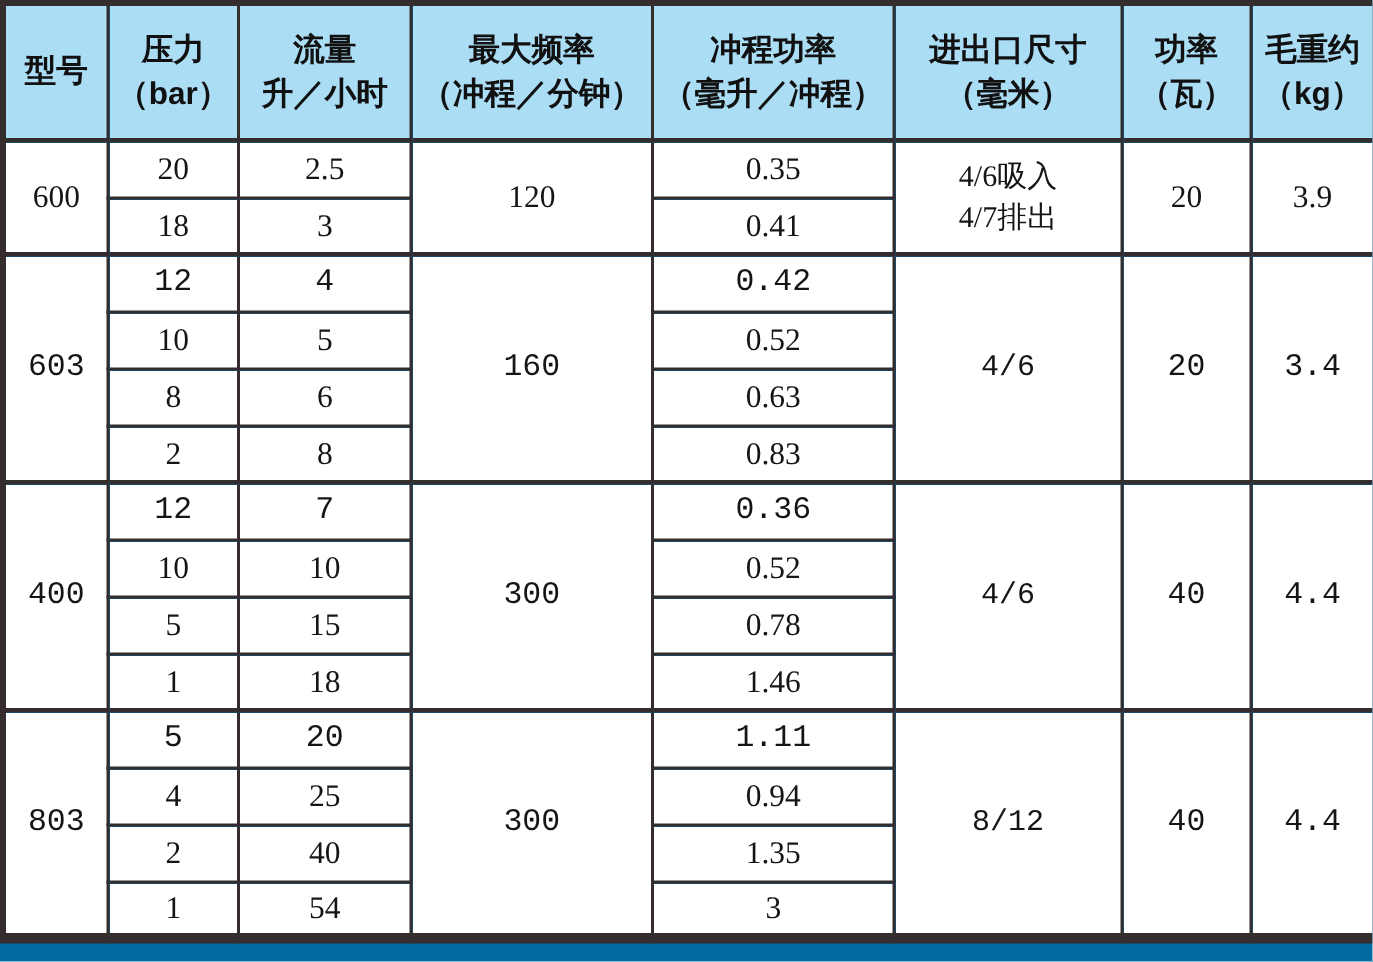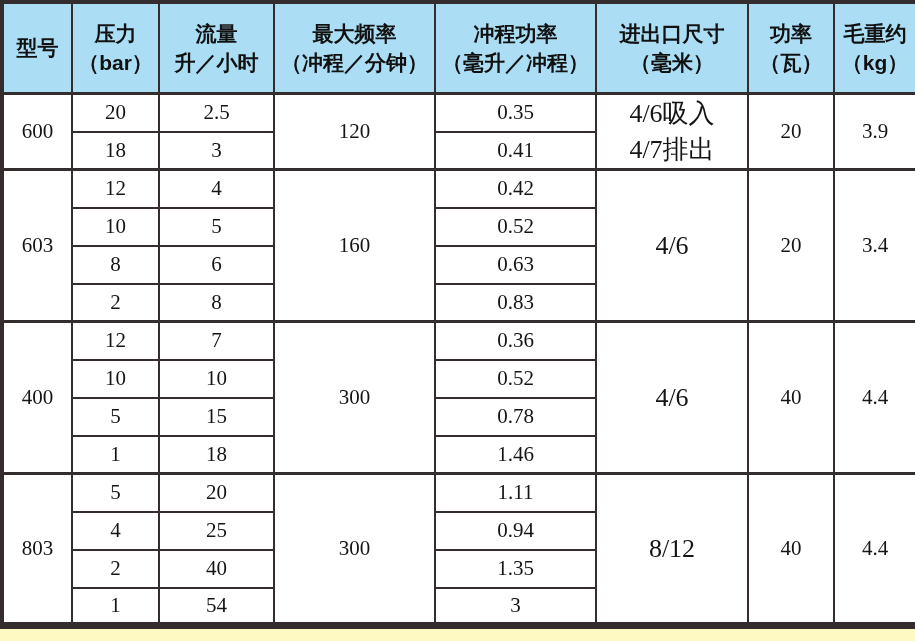--- a/index.html
+++ b/index.html
@@ -3,21 +3,21 @@
 <meta charset="utf-8">
 <style>
   :root{
     --header-bg:#abdef5;
     --border:#352d2d;
     --cell-bg:#ffffff;
     --text:#151515;
   }
   html,body{margin:0;padding:0;background:#fff;}
   body{width:915px;font-family:"Liberation Sans",sans-serif;color:var(--text);}
-  .wrap{width:915px;height:641px;overflow:hidden;background:#fef9c3;}
+  .wrap{width:915px;height:641px;overflow:hidden;background:#0369a1;}
   table.spec{
     border-collapse:collapse;
     table-layout:fixed;
     width:915px;
     border:4px solid var(--border);
     border-bottom-width:7px;
   }
   col.c0{width:70px;} col.c1{width:87px;} col.c2{width:115px;}
   col.c3{width:161px;} col.c4{width:161px;} col.c5{width:152px;}
   col.c6{width:86px;} col.c7{width:83px;}
@@ -37,22 +37,22 @@
     line-height:1.4;
     height:88px;
     color:#111;
   }
   tbody tr{height:38px;}
   tbody td{
     font-family:"Liberation Serif",serif;
     font-size:21px;
     line-height:1.2;
   }
-  tr.group-start td{border-top-width:3px;}
-  td.port-cell div{font-size:26px;line-height:1.35;}
+  tr.group-start td{border-top-width:3px;font-family:Liberation Mono, monospace;}
+  td.port-cell div{font-size:20px;line-height:1.35;}
 </style>
 </head>
 <body>
 
 <div class="wrap">
 <table class="spec">
   <colgroup>
     <col class="c0">
         <col class="c1">
         <col class="c2">

